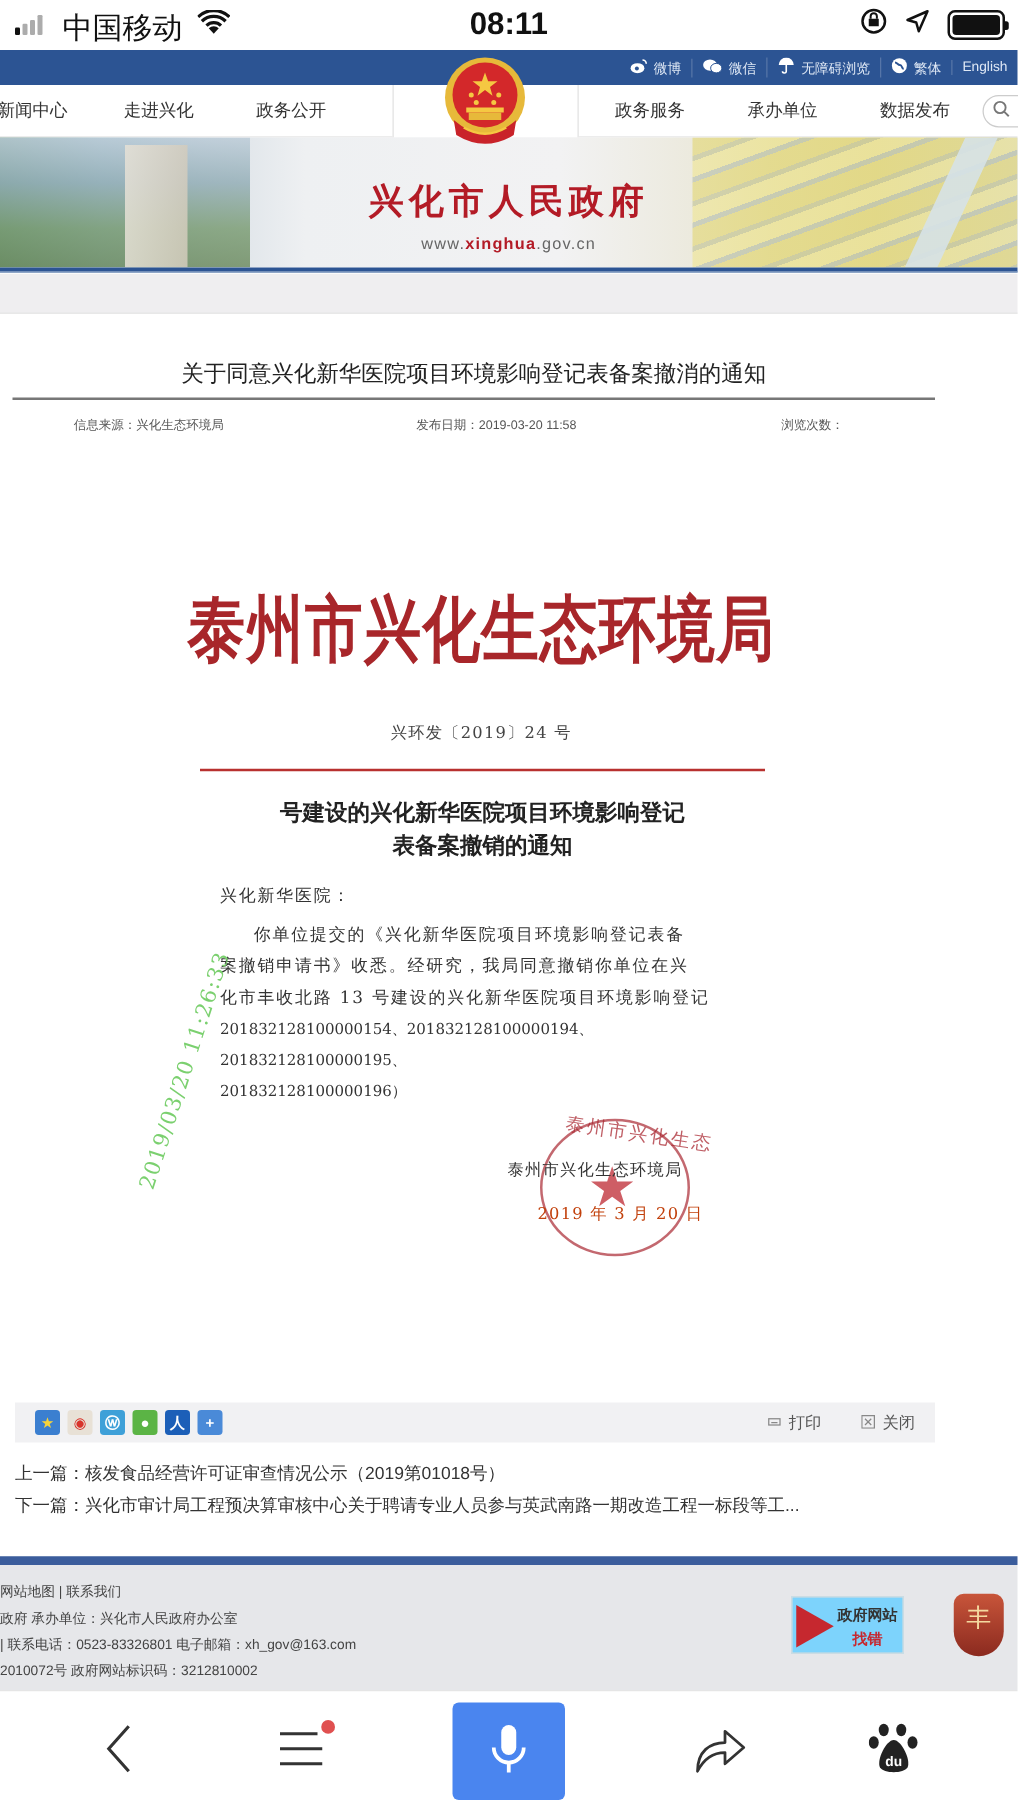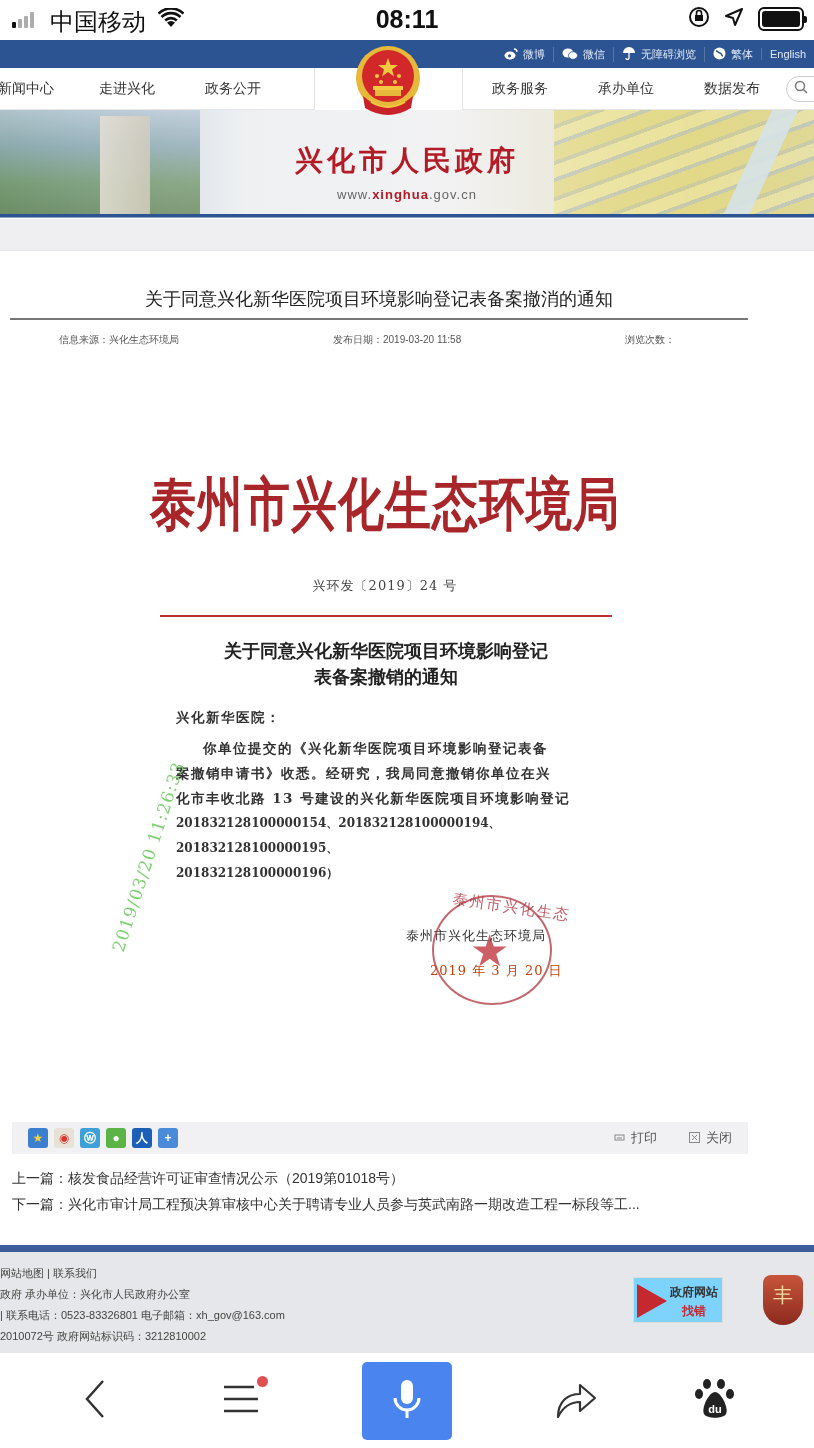--- a/index.html
+++ b/index.html
@@ -47,21 +47,21 @@
   
   .art-title { position: absolute; left: 10px; width: 738px; top: 287px; text-align: center; font-size: 18px; color: #222; }
   .art-rule { position: absolute; left: 10px; width: 738px; top: 318px; height: 2px; background: #777; }
   .meta { position: absolute; top: 333px; font-size: 10px; color: #555; }
 
   
   .doc-head { position: absolute; left: 150px; width: 470px; top: 466px; text-align: center; font-family: "DejaVu Serif", "Liberation Serif", serif; font-size: 46px; font-weight: bold; color: #a8262a; letter-spacing: 1px; transform: scaleY(1.25); transform-origin: top; }
   .doc-num { position: absolute; left: 150px; width: 470px; top: 577px; text-align: center; font-family: "DejaVu Serif", serif; font-size: 13px; color: #444; letter-spacing: 1px; }
   .doc-redline { position: absolute; left: 160px; width: 452px; top: 615px; height: 2px; background: #b8312f; }
   .doc-title { position: absolute; left: 160px; width: 452px; top: 638px; text-align: center; font-family: "DejaVu Serif", serif; font-size: 18px; font-weight: bold; color: #222; line-height: 26px; }
-  .doc-body { position: absolute; left: 176px; width: 420px; top: 705px; font-family: "DejaVu Serif", serif; font-size: 13.5px; color: #333; line-height: 25px; letter-spacing: 1.5px; font-weight: bold; }
+  .doc-body { position: absolute; left: 176px; width: 420px; top: 705px; font-family: "DejaVu Serif", serif; font-size: 13.5px; color: #333; line-height: 25px; letter-spacing: 1.5px; }
   .doc-body p { margin: 0; }
   .doc-body .indent { text-indent: 2em; margin-top: 6px; }
   .doc-body .nums { letter-spacing: 0; font-size: 12px; }
   .doc-sig { position: absolute; left: 406px; top: 927px; font-family: "DejaVu Serif", serif; font-size: 13px; color: #333; letter-spacing: 1px; }
   .doc-date { position: absolute; left: 430px; top: 962px; font-family: "DejaVu Serif", serif; font-size: 13px; color: #c2410c; letter-spacing: 1px; }
   .seal { position: absolute; left: 432px; top: 895px; width: 120px; height: 110px; border: 2px solid rgba(170,40,50,.7); border-radius: 50%; }
   .seal-star { position: absolute; left: 470px; top: 925px; font-size: 44px; color: rgba(190,40,50,.75); }
   .seal-text { position: absolute; left: 452px; top: 898px; font-family: "DejaVu Serif", serif; font-size: 15px; color: rgba(170,40,50,.75); transform: rotate(8deg); letter-spacing: 2px; }
   .stamp-green { position: absolute; left: 108px; top: 948px; font-family: "DejaVu Serif", serif; font-size: 17px; color: #7bd06f; transform: rotate(-72deg); transform-origin: left top; letter-spacing: 1px; white-space: nowrap; }
 
@@ -221,21 +221,21 @@
 <div class="art-rule"></div>
 <div class="meta" style="left:59px">信息来源：兴化生态环境局</div>
 <div class="meta" style="left:333px">发布日期：2019-03-20 11:58</div>
 <div class="meta" style="left:625px">浏览次数：</div>
 
 <div>
   <div class="doc-head">泰州市兴化生态环境局</div>
   <div class="doc-num">兴环发〔2019〕24 号</div>
   <div class="doc-redline"></div>
   <div class="doc-title">
-    <div>关于同意兴化新华医院项目环境影响登记</div>
+    <div>号建设的兴化新华医院项目环境影响登记</div>
     <div>表备案撤销的通知</div>
   </div>
   <div class="doc-body">
     <p>兴化新华医院：</p>
     <p class="indent">你单位提交的《兴化新华医院项目环境影响登记表备</p>
     <p>案撤销申请书》收悉。经研究，我局同意撤销你单位在兴</p>
     <p>化市丰收北路 13 号建设的兴化新华医院项目环境影响登记</p>
     <p class="nums">201832128100000154、201832128100000194、201832128100000195、</p>
     <p class="nums">201832128100000196）</p>
   </div>

